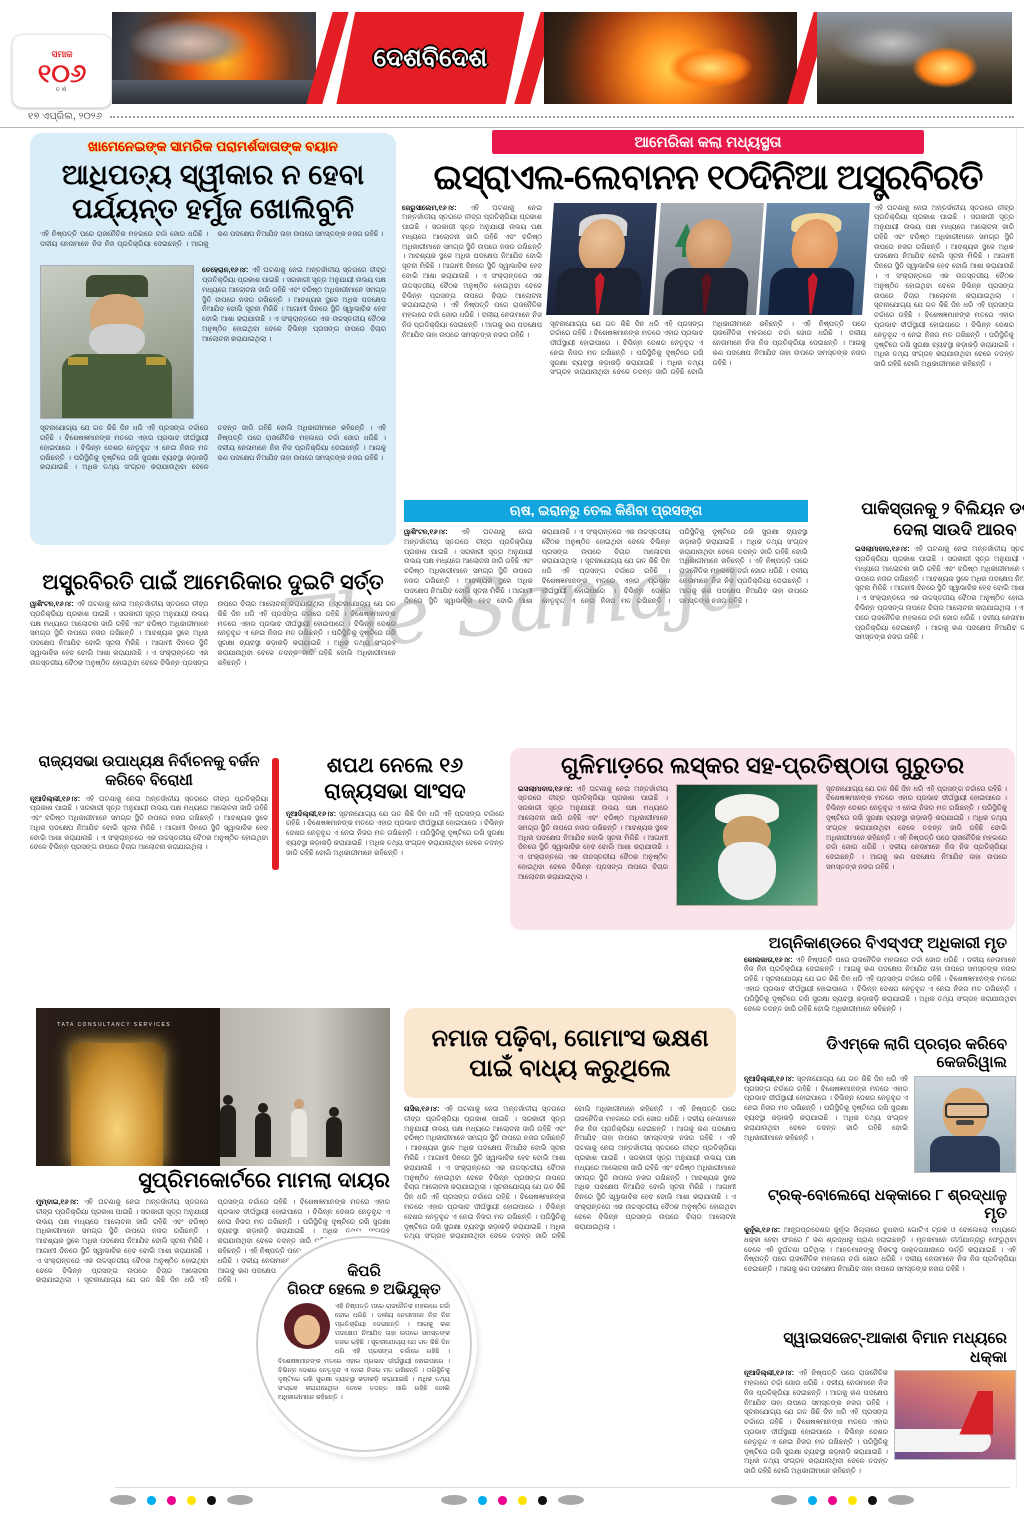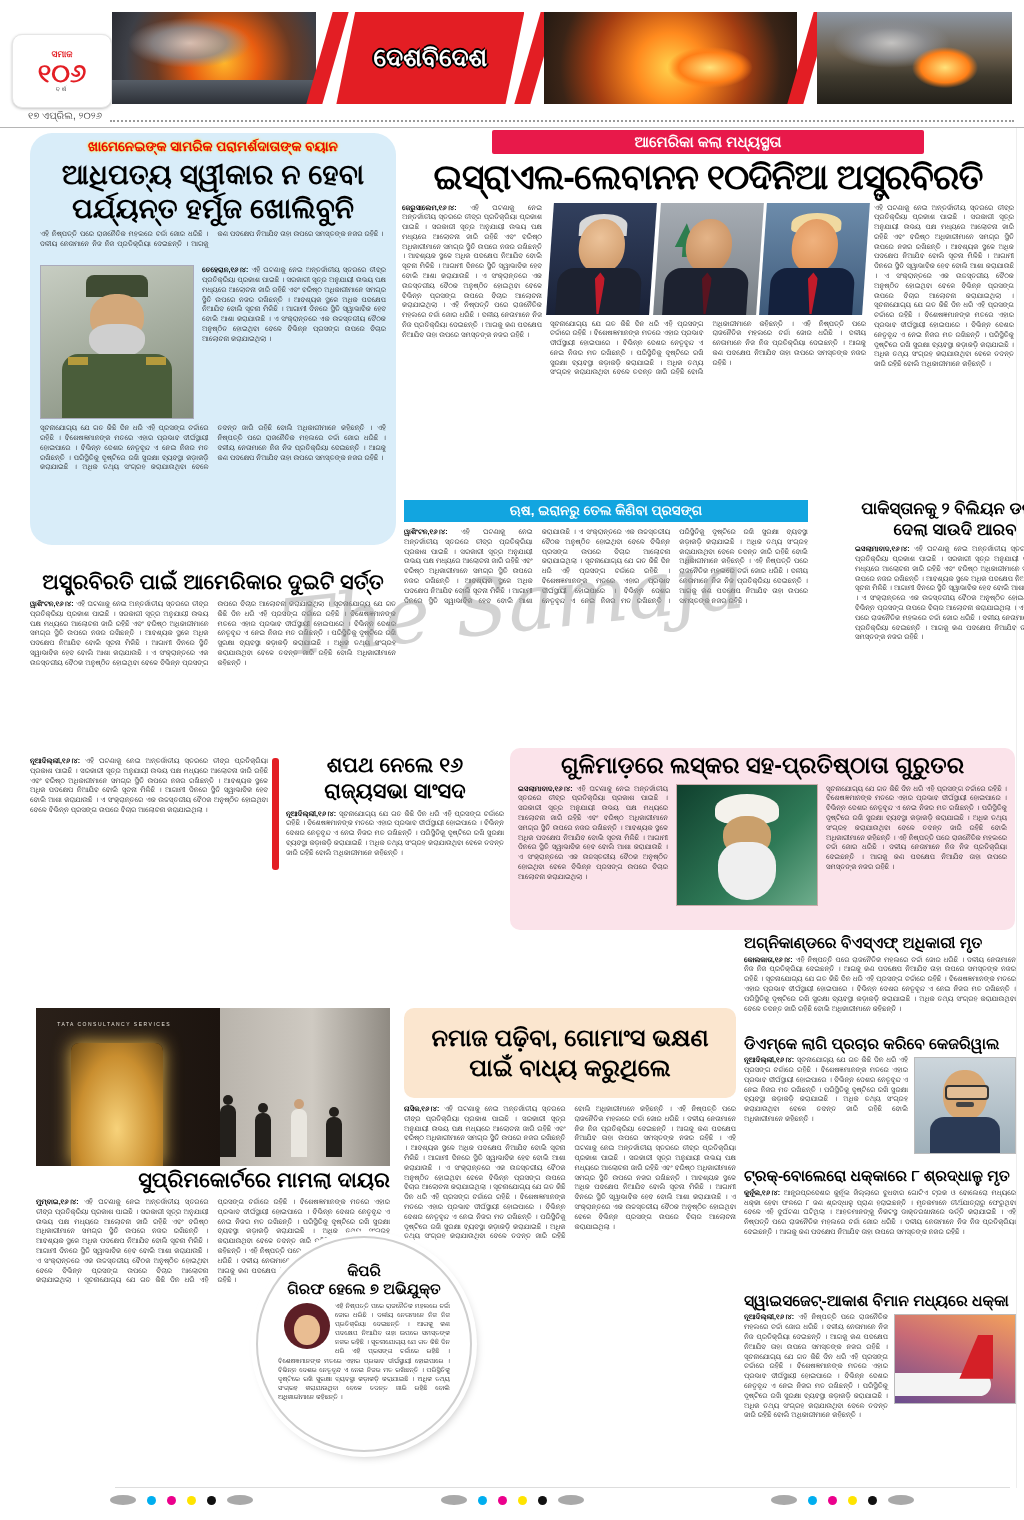--- a/index.html
+++ b/index.html
@@ -23,26 +23,26 @@
   .slash{width:16px;height:120%;background:#e31e24;transform:skewX(-16deg);margin:-4px 2px;flex:0 0 16px;}
   .sectionbox{flex:0 0 188px;background:#e31e24;clip-path:polygon(10% 0,100% 0,90% 100%,0 100%);
       display:flex;align-items:center;justify-content:center;}
   .sectiontitle{color:#fff;font-weight:bold;font-size:25px;
       text-shadow:-2px 0 #000,2px 0 #000,0 -2px #000,0 2px #000,1px 1px 0 #000;}
   .logocard{left:12px;top:34px;width:98px;height:72px;background:#fff;border:1px solid #e6e6e6;border-radius:10px;
       box-shadow:0 1px 3px rgba(0,0,0,.25);display:flex;flex-direction:column;align-items:center;justify-content:center;}
   .logotop{color:#e31e24;font-size:9px;font-weight:bold;}
   .logoyears{color:#e31e24;font-size:26px;font-weight:bold;line-height:1;}
   .logobottom{color:#333;font-size:6px;letter-spacing:2px;}
-  .daterow{left:28px;top:110px;width:986px;display:flex;align-items:flex-end;gap:8px;}
+  .daterow{left:28px;top:110px;width:986px;display:flex;align-items:center;gap:8px;}
   .datetext{font-size:10px;color:#444;white-space:nowrap;}
   .dotline{flex:1;border-bottom:2px dotted #9a9a9a;height:1px;}
   .rule{left:0;top:127px;width:1024px;height:1px;background:#b5b5b5;}
   
-  .bluebox{left:30px;top:133px;width:366px;height:412px;background:#d9edf9;border-radius:22px;padding:6px 10px;box-sizing:border-box;}
+  .bluebox{left:30px;top:133px;width:366px;height:412px;background:#d9edf9;border-radius:12px;padding:6px 10px;box-sizing:border-box;}
   .k-red{color:#e8000b;font-weight:bold;font-size:13.5px;text-align:center;text-shadow:0 0 3px #ffd700,0 0 1px #ffd700;}
   .bluebox .hl1{font-size:28px;line-height:1.2;text-align:center;margin-top:3px;}
   .row{display:flex;gap:8px;}
   
   .israel{left:402px;top:130px;width:612px;height:372px;}
   .kickerbar{margin:0 auto;width:432px;background:#e8194a;color:#fff;font-weight:bold;font-size:15px;
       text-align:center;padding:3px 0;border-radius:2px;}
   .israel .hl1{font-size:35px;line-height:1.1;text-align:center;margin-top:4px;letter-spacing:-1px;
       text-shadow:1px 1px 0 #fff,-1px -1px 0 #fff;}
   .leaders{width:100%;height:112px;background:#fff;display:flex;gap:4px;}
@@ -114,21 +114,21 @@
       color:rgba(150,150,150,.42);font-family:"DejaVu Serif",serif;font-style:italic;text-align:center;}
   .wm .big{font-size:78px;line-height:1;}
   
   .regs{left:0;top:1492px;width:1024px;height:16px;display:flex;justify-content:space-between;padding:0 110px;box-sizing:border-box;}
   .reggroup{display:flex;align-items:center;gap:11px;}
   .regellipse{width:26px;height:10px;border-radius:50%;background:#a9a9a9;}
   .regdot{width:9px;height:9px;border-radius:50%;}
   .bottomline{left:115px;top:1487px;width:895px;height:1px;background:#ddd;}
   .sideline{left:1016px;top:128px;width:1px;height:1360px;background:#eee;}
   .hl-left{font-size:21px;margin-top:18px;}
-  .railhead{font-size:15.5px;line-height:1.2;text-align:left;margin:4px 0 2px;}
+  .railhead{font-size:15.5px;line-height:1.2;text-align:right;margin:4px 9px 2px;}
 </style>
 </head>
 <body>
 
 <div class="page">
 
   <div class="abs logocard">
     <div class="logotop">ସମାଜ</div>
     <div class="logoyears">୧୦୬</div>
     <div class="logobottom">ବର୍ଷ</div>
@@ -239,20 +239,21 @@
   </div>
 
   <div class="abs" style="left:855px;top:498px;width:200px;height:250px;">
     <div class="hl" style="font-size:16.5px;text-align:center;line-height:1.25;">ପାକିସ୍ତାନକୁ ୨ ବିଲିୟନ ଡଲାର ଦେଲା ସାଉଦି ଆରବ</div>
     <div class="txt" style="height:196px;margin-top:5px;">
       <span class="dl">ଇସଲାମାବାଦ,୧୬।୪:</span> <span>ଏହି ଘଟଣାକୁ ନେଇ ଅନ୍ତର୍ଜାତୀୟ ସ୍ତରରେ ତୀବ୍ର ପ୍ରତିକ୍ରିୟା ପ୍ରକାଶ ପାଇଛି । ସରକାରୀ ସୂତ୍ର ଅନୁଯାୟୀ ଉଭୟ ପକ୍ଷ ମଧ୍ୟରେ ଆଲୋଚନା ଜାରି ରହିଛି ଏବଂ ବରିଷ୍ଠ ଅଧିକାରୀମାନେ ସମଗ୍ର ସ୍ଥିତି ଉପରେ ନଜର ରଖିଛନ୍ତି । ଆବଶ୍ୟକ ସ୍ଥଳେ ଅଧିକ ପଦକ୍ଷେପ ନିଆଯିବ ବୋଲି ସୂଚନା ମିଳିଛି । ଆଗାମୀ ଦିନରେ ସ୍ଥିତି ସ୍ୱାଭାବିକ ହେବ ବୋଲି ଆଶା କରାଯାଉଛି । ଏ ସଂକ୍ରାନ୍ତରେ ଏକ ଉଚ୍ଚସ୍ତରୀୟ ବୈଠକ ଅନୁଷ୍ଠିତ ହୋଇଥିବା ବେଳେ ବିଭିନ୍ନ ପ୍ରସଙ୍ଗ ଉପରେ ବିଚାର ଆଲୋଚନା କରାଯାଇଥିଲା ।</span> <span>ଏହି ନିଷ୍ପତ୍ତି ପରେ ରାଜନୈତିକ ମହଲରେ ଚର୍ଚ୍ଚା ଜୋର ଧରିଛି । ଦଳୀୟ ନେତାମାନେ ନିଜ ନିଜ ପ୍ରତିକ୍ରିୟା ଦେଇଛନ୍ତି । ଆଗକୁ କଣ ପଦକ୍ଷେପ ନିଆଯିବ ତାହା ଉପରେ ସମସ୍ତଙ୍କ ନଜର ରହିଛି ।</span>
     </div>
   </div>
 
   <div class="abs" style="left:30px;top:752px;width:238px;height:176px;">
+    <div class="hl" style="font-size:15px;text-align:center;line-height:1.25;">ରାଜ୍ୟସଭା ଉପାଧ୍ୟକ୍ଷ ନିର୍ବାଚନକୁ ବର୍ଜନ କରିବେ ବିରୋଧୀ</div>
     <div class="txt" style="height:128px;margin-top:4px;">
       <span class="dl">ନୂଆଦିଲ୍ଲୀ,୧୬।୪:</span> <span>ଏହି ଘଟଣାକୁ ନେଇ ଅନ୍ତର୍ଜାତୀୟ ସ୍ତରରେ ତୀବ୍ର ପ୍ରତିକ୍ରିୟା ପ୍ରକାଶ ପାଇଛି । ସରକାରୀ ସୂତ୍ର ଅନୁଯାୟୀ ଉଭୟ ପକ୍ଷ ମଧ୍ୟରେ ଆଲୋଚନା ଜାରି ରହିଛି ଏବଂ ବରିଷ୍ଠ ଅଧିକାରୀମାନେ ସମଗ୍ର ସ୍ଥିତି ଉପରେ ନଜର ରଖିଛନ୍ତି । ଆବଶ୍ୟକ ସ୍ଥଳେ ଅଧିକ ପଦକ୍ଷେପ ନିଆଯିବ ବୋଲି ସୂଚନା ମିଳିଛି । ଆଗାମୀ ଦିନରେ ସ୍ଥିତି ସ୍ୱାଭାବିକ ହେବ ବୋଲି ଆଶା କରାଯାଉଛି । ଏ ସଂକ୍ରାନ୍ତରେ ଏକ ଉଚ୍ଚସ୍ତରୀୟ ବୈଠକ ଅନୁଷ୍ଠିତ ହୋଇଥିବା ବେଳେ ବିଭିନ୍ନ ପ୍ରସଙ୍ଗ ଉପରେ ବିଚାର ଆଲୋଚନା କରାଯାଇଥିଲା ।</span>
     </div>
   </div>
   <div class="abs middivider"></div>
 
   <div class="abs" style="left:286px;top:752px;width:218px;height:176px;">
     <div class="hl" style="font-size:21px;text-align:center;line-height:1.25;">ଶପଥ ନେଲେ ୧୬ ରାଜ୍ୟସଭା ସାଂସଦ</div>
     <div class="txt" style="height:136px;margin-top:4px;">
       <span class="dl">ନୂଆଦିଲ୍ଲୀ,୧୬।୪:</span> <span>ସୂଚନାଯୋଗ୍ୟ ଯେ ଗତ କିଛି ଦିନ ଧରି ଏହି ପ୍ରସଙ୍ଗ ଚର୍ଚ୍ଚାରେ ରହିଛି । ବିଶେଷଜ୍ଞମାନଙ୍କ ମତରେ ଏହାର ପ୍ରଭାବ ଦୀର୍ଘସ୍ଥାୟୀ ହୋଇପାରେ । ବିଭିନ୍ନ ଦେଶର ନେତୃବୃନ୍ଦ ଏ ନେଇ ନିଜର ମତ ରଖିଛନ୍ତି । ପରିସ୍ଥିତିକୁ ଦୃଷ୍ଟିରେ ରଖି ସୁରକ୍ଷା ବ୍ୟବସ୍ଥା କଡ଼ାକଡ଼ି କରାଯାଇଛି । ଅଧିକ ତଥ୍ୟ ସଂଗ୍ରହ କରାଯାଉଥିବା ବେଳେ ତଦନ୍ତ ଜାରି ରହିଛି ବୋଲି ଅଧିକାରୀମାନେ କହିଛନ୍ତି ।</span>

